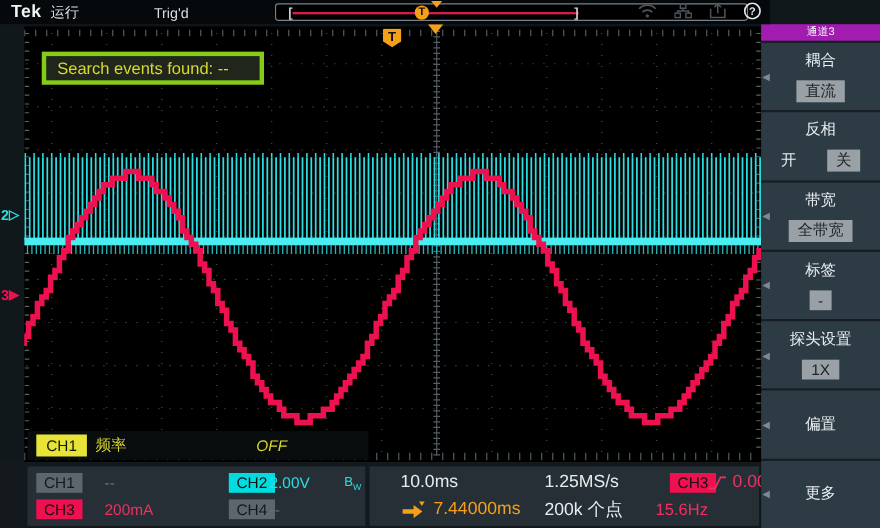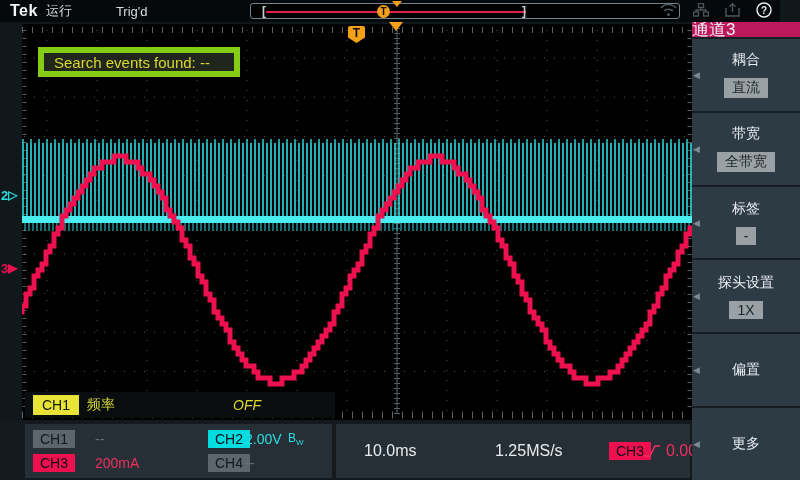--- a/index.html
+++ b/index.html
@@ -1,26 +1,26 @@
 <!DOCTYPE html>
 <html><head>
 <meta charset="utf-8">
 <style>
   * { margin:0; padding:0; box-sizing:border-box; }
   html,body { width:800px; height:480px; overflow:hidden; background:#11181c;
               font-family:"Liberation Sans", sans-serif; }
   #screen { position:relative; width:800px; height:480px; background:#11181c; }
 
   
-  #header { position:absolute; left:0; top:0; width:780px; height:22px;
+  #header { position:absolute; left:0; top:0; width:700px; height:22px;
             background:#06090b; z-index:40; display:flex; align-items:center; }
   .tek-logo { color:#f2f5f6; font-weight:bold; font-size:16px; margin-left:10px; letter-spacing:0.5px; }
   .hdr-txt { color:#d7dde0; font-size:13px; }
   #run-status { margin-left:8px; }
-  #trig-status { margin-left:44px; }
+  #trig-status { margin-left:68px; }
   #timeline { position:absolute; left:250px; top:3px; width:430px; height:16px;
               background:#000; border:1px solid #78828a; border-radius:3px; }
   #timeline .record-line { position:absolute; left:15px; top:7px; width:260px; height:2px; background:#e0204a; }
   #timeline .bracket { position:absolute; top:2px; color:#c7ced2; font-size:12px; line-height:11px; font-weight:bold; }
   #tl-trig-marker { position:absolute; left:126px; top:1px; width:13px; height:13px; border-radius:50%;
                     background:#f5a019; color:#111; font-size:10px; font-weight:bold;
                     text-align:center; line-height:13px; }
   #tl-pos-triangle { position:absolute; left:141px; top:-3px; width:0; height:0;
                      border-left:5px solid transparent; border-right:5px solid transparent;
                      border-top:6px solid #f5a019; }
@@ -36,21 +36,21 @@
                        border-left:7px solid transparent; border-right:7px solid transparent;
                        border-top:9px solid #f5a019; }
   .ch-marker { position:absolute; left:1px; display:flex; align-items:center; z-index:5;
                font-size:13px; font-weight:bold; }
   #marker-ch2 { top:188px; color:#2adfe3; }
   #marker-ch3 { top:261px; color:#ee1150; }
   .ch-marker .tri { font-size:12px; line-height:13px; }
 
   
   #search-banner { position:absolute; left:38px; top:47px; width:202px; height:30px; z-index:6;
-                   background:#20261b; border:6px solid #84cc16; color:#d9d92e; font-size:15px;
+                   background:#20261b; border:4px solid #84cc16; color:#d9d92e; font-size:15px;
                    display:flex; align-items:center; padding-left:10px; }
 
   
   #meas-bar { position:absolute; left:25px; top:392px; width:310px; height:26px; background:#0a0d0e;
               z-index:7; display:flex; align-items:center; }
   #meas-ch-badge { background:#e8e437; color:#15180a; font-size:14px; padding:2px 9px; margin-left:8px; }
   #meas-label { color:#d9d92e; font-size:14px; margin-left:8px; }
   #meas-value { color:#d9d92e; font-size:14px; margin-left:118px;font-style:italic; }
 
   
@@ -61,36 +61,36 @@
   #panel-horiz { left:336px; width:354px;padding-left:20px; }
   .prow { display:flex; align-items:center; height:22px; position:relative; }
   .badge { font-size:14px; padding:1px 7px; color:#0d1114;margin-left:16px; }
   .badge.grey { background:#5d666c; color:#14181b; }
   .badge.cyan { background:#00dce0; }
   .badge.red  { background:#ef1050; }
   .dim { color:#6a7076; } .cyantxt { color:#2adfe3; } .redtxt { color:#ef3060; }
   .whitetxt { color:#e8ecee; } .orangetxt { color:#f5a019; }
   #panel-ch .c1 { margin-left:8px; } #panel-ch .v1 { position:absolute; left:70px; font-size:14px; }
   #panel-ch .c2 { position:absolute; left:167px; } #panel-ch .v2 { position:absolute; left:220px; font-size:14px; }
-  #bw-icon { position:absolute; left:263px; font-size:12px; }
+  #bw-icon { position:absolute; left:288px; font-size:12px; }
   #bw-icon sub { font-size:8px; }
   #panel-horiz .f16 { font-size:16px; }
   #h-scale { margin-left:8px; } #h-rate { position:absolute; left:139px; }
   #trig-src-badge { position:absolute; left:237px; }
   #slope-icon { position:absolute; left:287px; width:18px; height:16px; }
   #trig-level { position:absolute; left:310px; }
   #delay-icon { margin-left:8px; width:24px; height:16px; position:relative; }
   #h-delay { position:absolute; left:38px; } #h-record { position:absolute; left:139px; }
   #trig-freq { position:absolute; left:240px; font-size:15px; }
 
   
   #sidebar { position:absolute; left:692px; top:22px; width:108px; height:458px; background:#161e23;
              z-index:30; display:flex; flex-direction:column; }
-  #sidebar-title { height:15px; background:#be185d; color:#eef2f4; font-size:17px;
-                   text-align:left; line-height:15px; flex:none; }
+  #sidebar-title { height:15px; background:#a21caf; color:#eef2f4; font-size:10px;
+                   text-align:center; line-height:15px; flex:none; }
   .side-section { flex:1; margin-top:2px; background:#2d3b45; position:relative;
                   display:flex; flex-direction:column; align-items:center; justify-content:center; gap:9px; }
   .side-section .arrow { position:absolute; left:1px; top:50%; transform:translateY(-50%);
                          color:#7e8a91; font-size:9px; }
   .side-label { color:#e8eef1; font-size:14px; }
   .side-value { background:#99a1a6; color:#1c2428; font-size:14px; padding:1px 8px; min-width:18px; text-align:center; }
   .onoff-row { display:flex; width:100%; justify-content:space-between; padding:0 18px; align-items:center; }
   .onoff-plain { color:#e8eef1; font-size:14px; }
 </style>
 </head>
@@ -628,32 +628,48 @@
     <div class="panel" id="panel-horiz">
       <div class="prow">
         <span class="whitetxt f16" id="h-scale">10.0ms</span>
         <span class="whitetxt f16" id="h-rate">1.25MS/s</span>
         <span class="badge red" id="trig-src-badge">CH3</span>
         <svg id="slope-icon" viewBox="0 0 18 16">
           <path d="M1 13 h6 l5 -10 h5" fill="none" stroke="#ef3060" stroke-width="1.6"></path>
         </svg>
         <span class="redtxt f16" id="trig-level">0.00A</span>
       </div>
+      <div class="prow">
+        <svg id="delay-icon" viewBox="0 0 24 16">
+          <path d="M2 8 h10 v-4 l8 6 -8 6 v-4 h-10 z" fill="#f5a019"></path>
+          <path d="M17 1 l5 0 l-2.5 4 z" fill="#f5a019"></path>
+        </svg>
+        <span class="orangetxt f16" id="h-delay">7.44000ms</span>
+        <span class="whitetxt f16" id="h-record">200k 个点</span>
+        <span class="redtxt" id="trig-freq">15.6Hz</span>
+      </div>
     </div>
   </div>
 
   <div id="sidebar">
     <div id="sidebar-title">通道3</div>
 
     <div class="side-section">
       <span class="arrow">◀</span>
       <span class="side-label">耦合</span>
       <span class="side-value">直流</span>
     </div>
 
+    <div class="side-section">
+      <span class="side-label">反相</span>
+      <div class="onoff-row">
+        <span class="onoff-plain">开</span>
+        <span class="side-value">关</span>
+      </div>
+    </div>
 
     <div class="side-section">
       <span class="arrow">◀</span>
       <span class="side-label">带宽</span>
       <span class="side-value">全带宽</span>
     </div>
 
     <div class="side-section">
       <span class="arrow">◀</span>
       <span class="side-label">标签</span>

